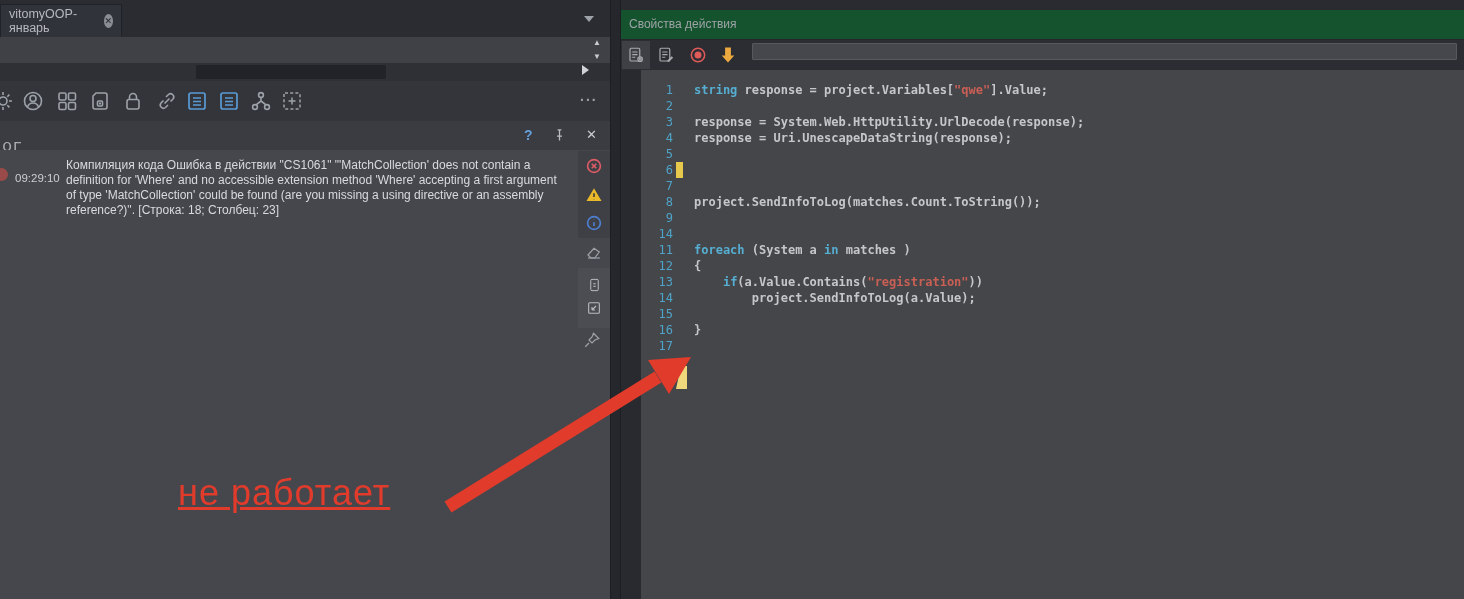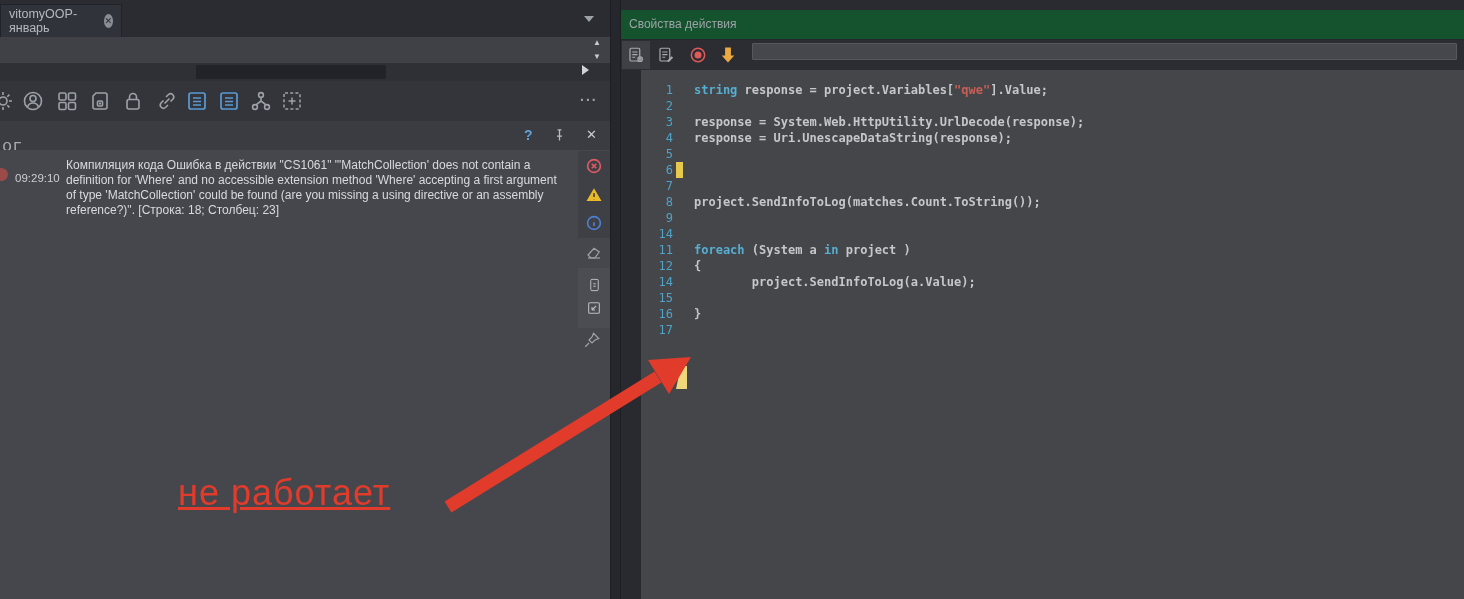--- a/index.html
+++ b/index.html
@@ -275,22 +275,23 @@
     <div class="code-line"><span class="ln">1</span><span class="mark"></span><span class="lt"><span class="kw">string</span><span class="def"> response = project.Variables[</span><span class="str">"qwe"</span><span class="def">].Value;</span></span></div>
     <div class="code-line"><span class="ln">2</span><span class="mark"></span><span class="lt"></span></div>
     <div class="code-line"><span class="ln">3</span><span class="mark"></span><span class="lt"><span class="def">response = System.Web.HttpUtility.UrlDecode(response);</span></span></div>
     <div class="code-line"><span class="ln">4</span><span class="mark"></span><span class="lt"><span class="def">response = Uri.UnescapeDataString(response);</span></span></div>
     <div class="code-line"><span class="ln">5</span><span class="mark"></span><span class="lt"></span></div>
     <div class="code-line"><span class="ln">6</span><span class="mark on"></span></div>
     <div class="code-line"><span class="ln">7</span><span class="mark"></span><span class="lt"></span></div>
     <div class="code-line"><span class="ln">8</span><span class="mark"></span><span class="lt"><span class="def">project.SendInfoToLog(matches.Count.ToString());</span></span></div>
     <div class="code-line"><span class="ln">9</span><span class="mark"></span><span class="lt"></span></div>
     <div class="code-line"><span class="ln">14</span><span class="mark"></span><span class="lt"></span></div>
-    <div class="code-line"><span class="ln">11</span><span class="mark"></span><span class="lt"><span class="kw">foreach</span><span class="def"> (System a </span><span class="kw">in</span><span class="def"> project )</span></span></div>
+    <div class="code-line"><span class="ln">11</span><span class="mark"></span><span class="lt"><span class="kw">foreach</span><span class="def"> (System a </span><span class="kw">in</span><span class="def"> matches )</span></span></div>
     <div class="code-line"><span class="ln">12</span><span class="mark"></span><span class="lt"><span class="def">{</span></span></div>
+    <div class="code-line"><span class="ln">13</span><span class="mark"></span><span class="lt"><span class="def">    </span><span class="kw">if</span><span class="def">(a.Value.Contains(</span><span class="str">"registration"</span><span class="def">))</span></span></div>
     <div class="code-line"><span class="ln">14</span><span class="mark"></span><span class="lt"><span class="def">        project.SendInfoToLog(a.Value);</span></span></div>
     <div class="code-line"><span class="ln">15</span><span class="mark"></span><span class="lt"></span></div>
     <div class="code-line"><span class="ln">16</span><span class="mark"></span><span class="lt"><span class="def">}</span></span></div>
     <div class="code-line"><span class="ln">17</span><span class="mark"></span><span class="lt"></span></div>
   </div>
 
 <div class="abs cursor-flag"></div>
 <div class="abs arrow-svg">
   <svg width="270" height="190" viewBox="0 0 270 190">
     <line x1="15" y1="170" x2="225" y2="40" stroke="#e13b2c" stroke-width="13"></line>

